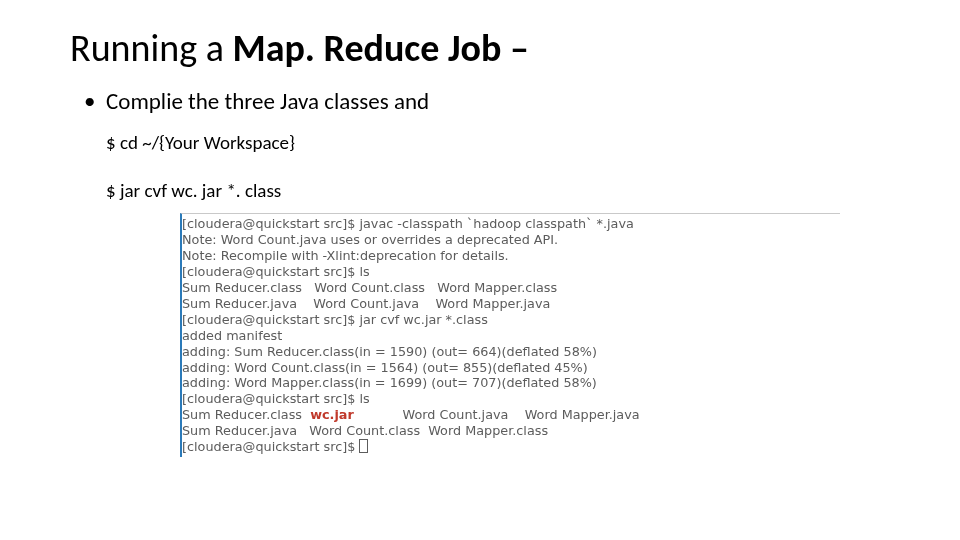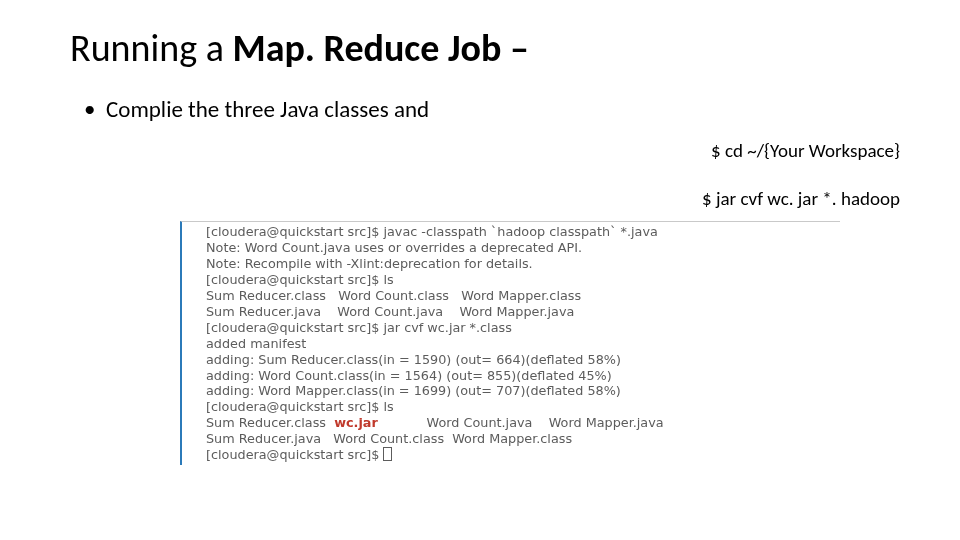--- a/index.html
+++ b/index.html
@@ -12,21 +12,21 @@
     color: #000;
   }
   .slide {
     box-sizing: border-box;
     padding: 28px 60px 20px 70px;
   }
   .title {
     font-size: 38px;
     line-height: 1.1;
     font-weight: 400;
-    margin: 0 0 26px 0;
+    margin: 0 0 18px 0;
   }
   .title .bold { font-weight: 700; }
   .bullet {
     font-size: 23px;
     line-height: 1.2;
     padding-left: 36px;
     position: relative;
     margin-bottom: 16px;
   }
   .bullet::before {
@@ -34,33 +34,32 @@
     position: absolute;
     left: 14px;
     top: 0;
   }
   .cmds {
     font-size: 19px;
     line-height: 1.25;
     padding-left: 36px;
     font-family: "Calibri", "Segoe UI", Arial, sans-serif;
     margin-bottom: 10px;
-    text-align: right;
   }
   .term-wrap {
     margin-left: 110px;
     width: 660px;
   }
   .term {
     font-family: "DejaVu Sans", "Segoe UI", Arial, sans-serif;
     font-size: 12.8px;
     line-height: 1.25;
     border-top: 1px solid #c9c9c9;
     border-left: 2px solid #2b7ab9;
-    padding: 2px 0 2px 24px;
+    padding: 2px 0 2px 0;
     color: #5c5c5c;
     white-space: pre;
   }
   .term .red { color: #c0392b; font-weight: 600; }
   .cursor {
     display: inline-block;
     width: 7px;
     height: 12px;
     border: 1px solid #5c5c5c;
     vertical-align: -2px;
@@ -75,21 +74,21 @@
     <span>Running a </span><span class="bold">Map. Reduce Job –</span><br>
   </h1>
 
   <div class="bullet">
     <span>Complie the three Java classes and</span><br>
   </div>
 
   <div class="cmds">
     <span>$ cd ~/{Your Workspace}</span><br>
     <br>
-    <span>$ jar cvf wc. jar *. hadoop</span>
+    <span>$ jar cvf wc. jar *. class</span>
   </div>
 
   <div class="term-wrap">
     <div class="term"><span>[cloudera@quickstart src]$ javac -classpath `hadoop classpath` *.java</span>
 <span>Note: Word Count.java uses or overrides a deprecated API.</span>
 <span>Note: Recompile with -Xlint:deprecation for details.</span>
 <span>[cloudera@quickstart src]$ ls</span>
 <span>Sum Reducer.class   Word Count.class   Word Mapper.class</span>
 <span>Sum Reducer.java    Word Count.java    Word Mapper.java</span>
 <span>[cloudera@quickstart src]$ jar cvf wc.jar *.class</span>

